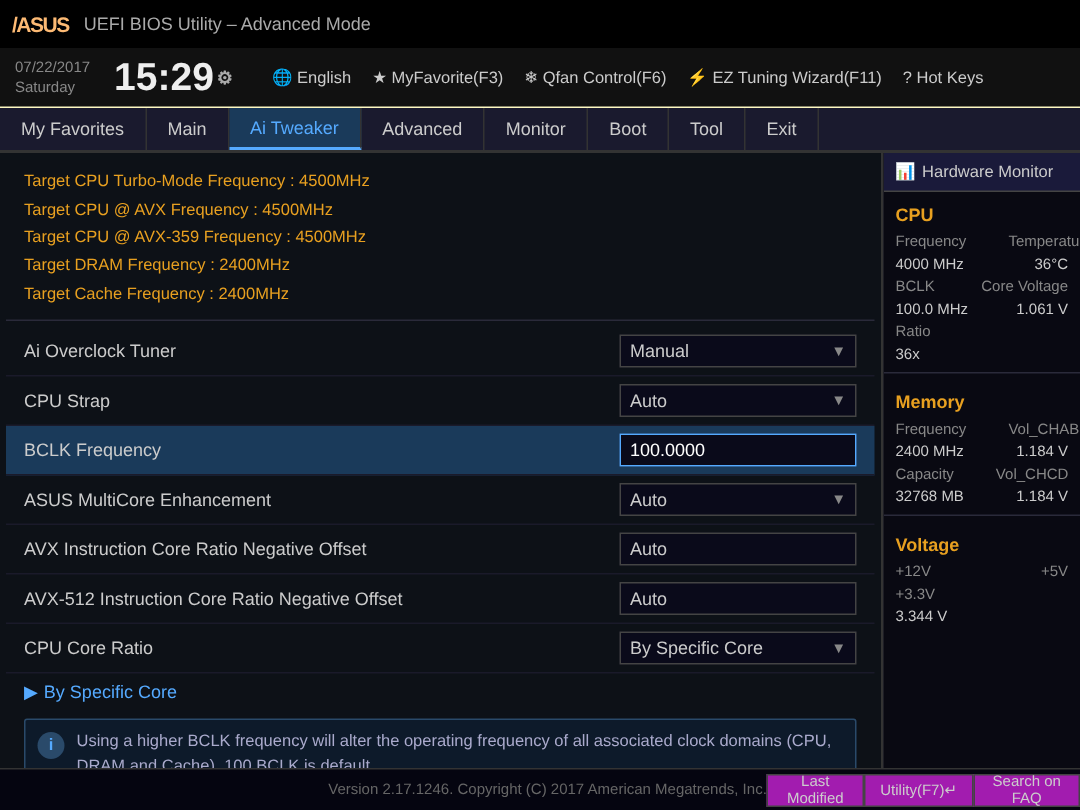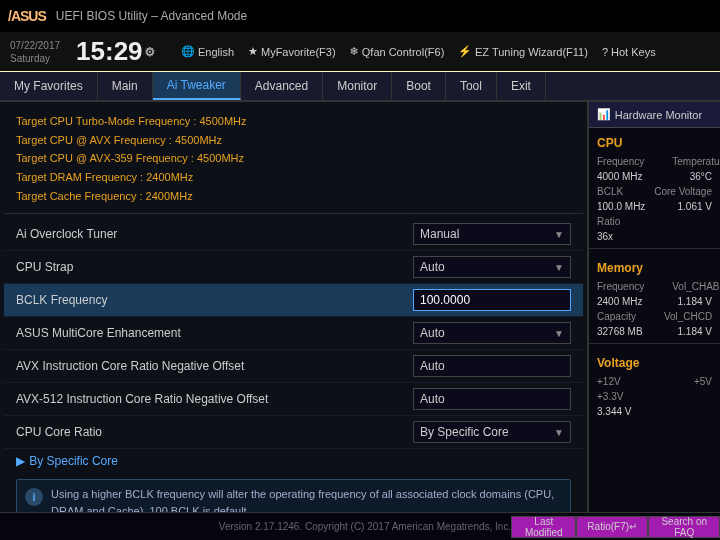--- a/index.html
+++ b/index.html
@@ -478,16 +478,16 @@
     </div>
   </div>
 
 </div>
 
 <div class="bottom-bar">
   <div class="bottom-left"></div>
   <div class="bottom-center">Version 2.17.1246. Copyright (C) 2017 American Megatrends, Inc.</div>
   <div class="bottom-right">
     <button class="bottom-btn">Last Modified</button>
-    <button class="bottom-btn">Ratio(F7)↵</button>
+    <button class="bottom-btn">Utility(F7)↵</button>
     <button class="bottom-btn">Search on FAQ</button>
   </div>
 </div>
 
 </body></html>

